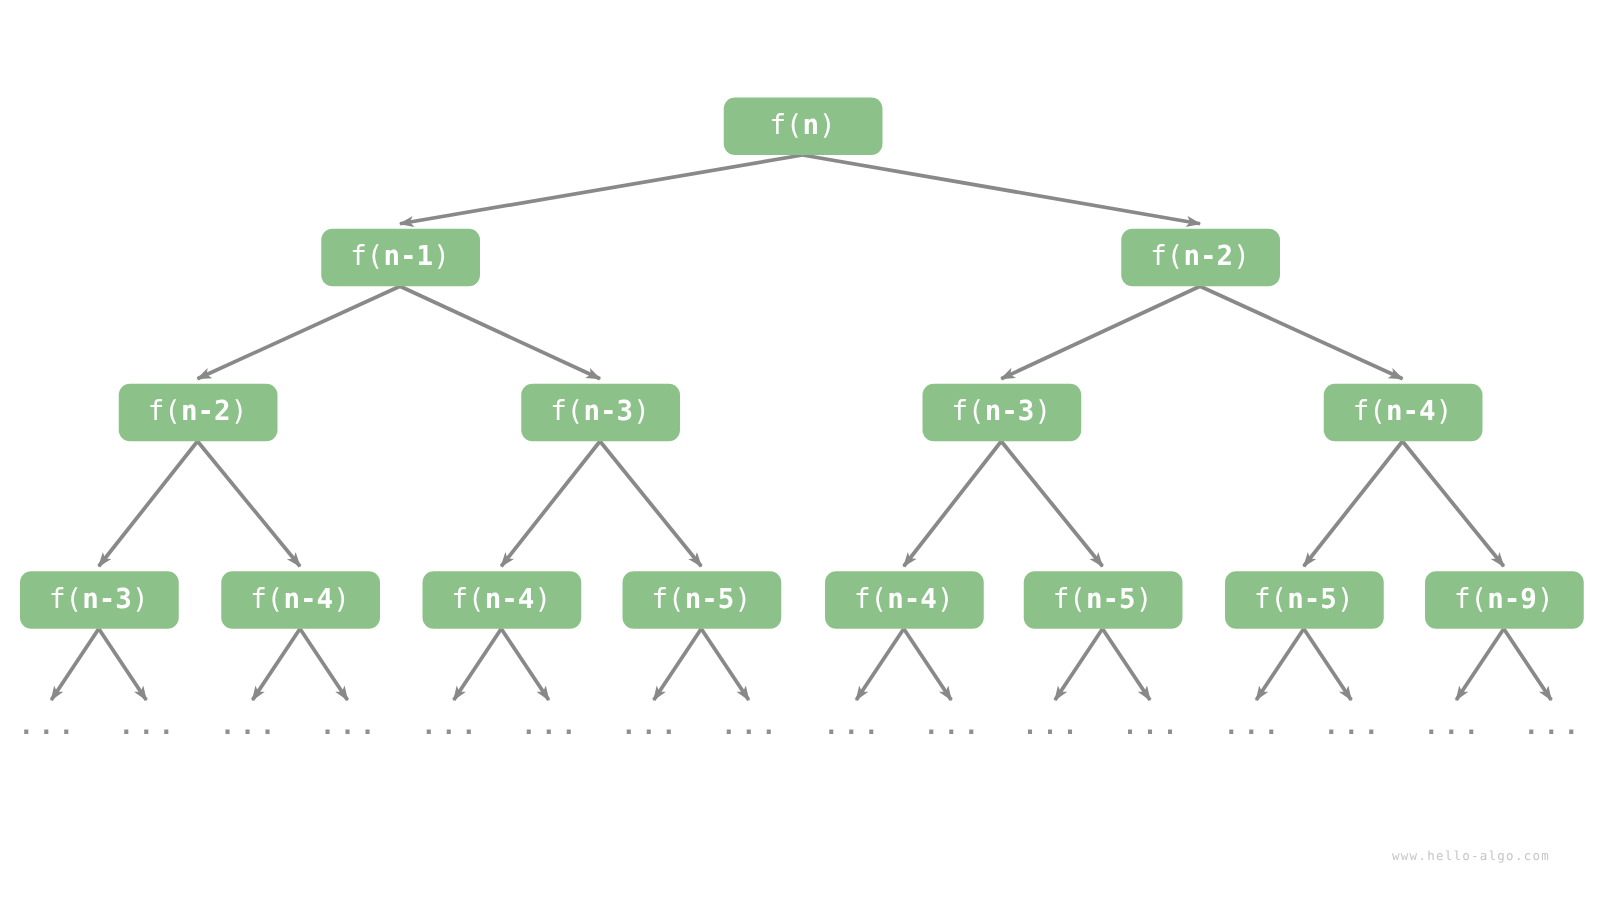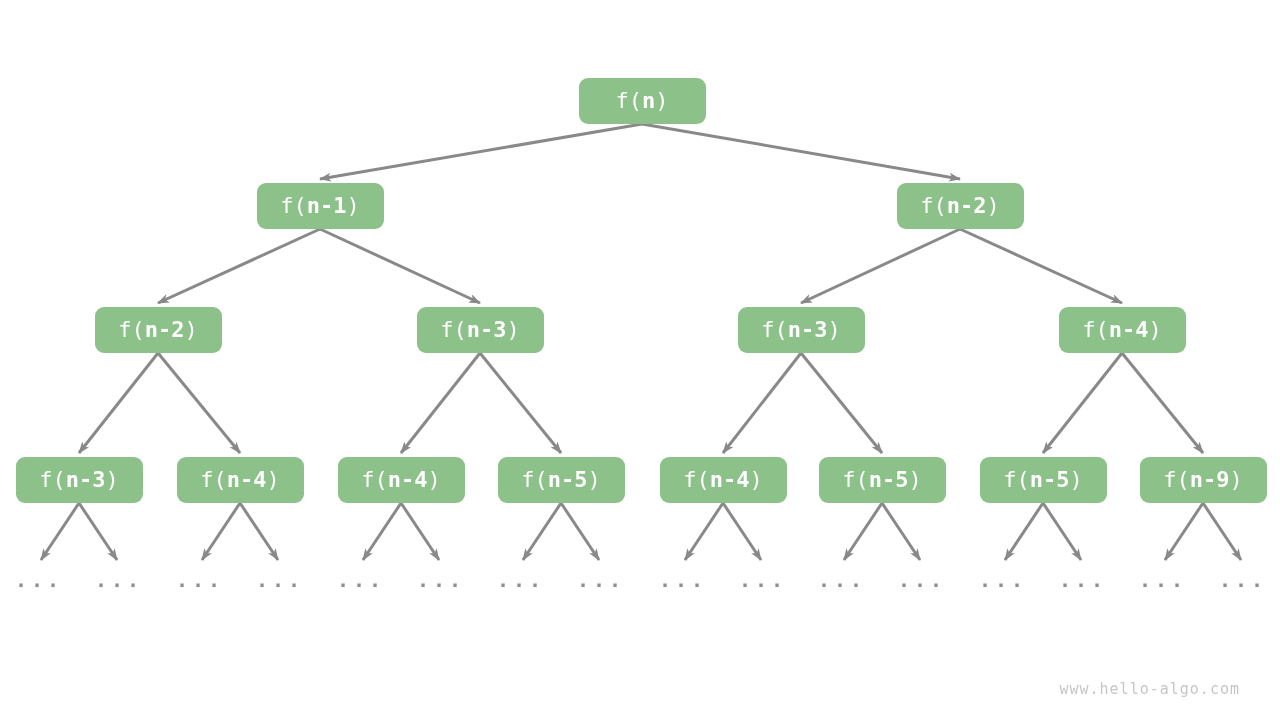--- a/index.html
+++ b/index.html
@@ -17,21 +17,21 @@
     background:var(--node-fill);border-radius:9px;color:var(--node-text);
     font-size:22px;line-height:1;white-space:pre;
   }
   .node .arg{font-weight:bold;}
   .dots{
     position:absolute;transform:translateX(-50%);color:var(--ellipsis);
     font-size:20px;font-weight:bold;letter-spacing:4px;line-height:20px;
   }
   .watermark{
     position:absolute;right:40px;top:680px;color:var(--watermark);
-    font-size:15px;letter-spacing:1px;
+    font-size:10px;letter-spacing:1px;
   }
 </style>
 </head>
 <body>
 
 <div class="canvas">
 
   <svg class="edges" id="edges-svg" width="1280" height="720">
     <defs>
       <marker id="arrowhead" markerWidth="14" markerHeight="12" refX="11" refY="4.5" orient="auto" markerUnits="userSpaceOnUse">

